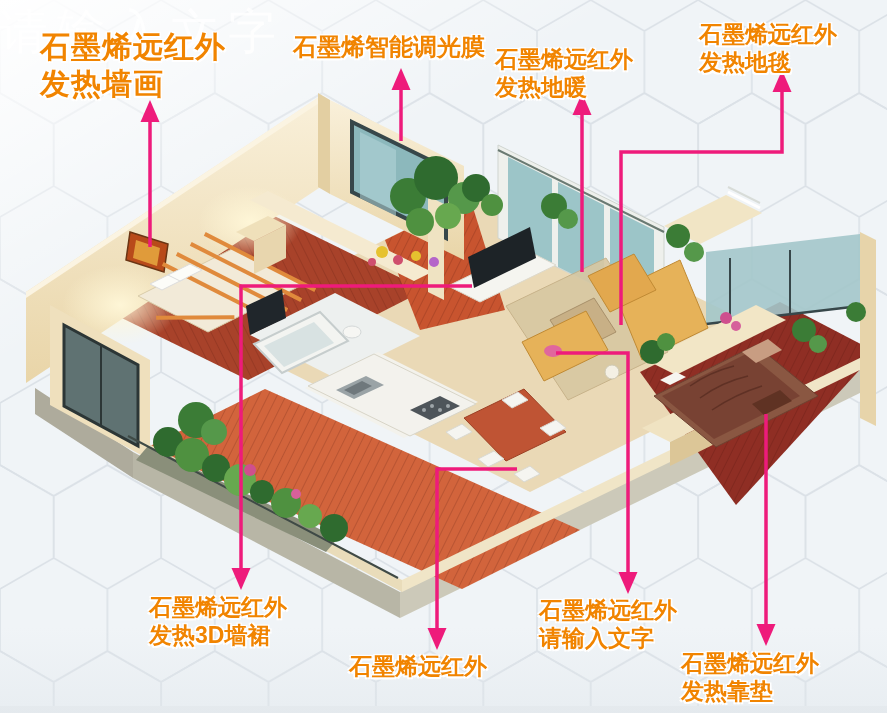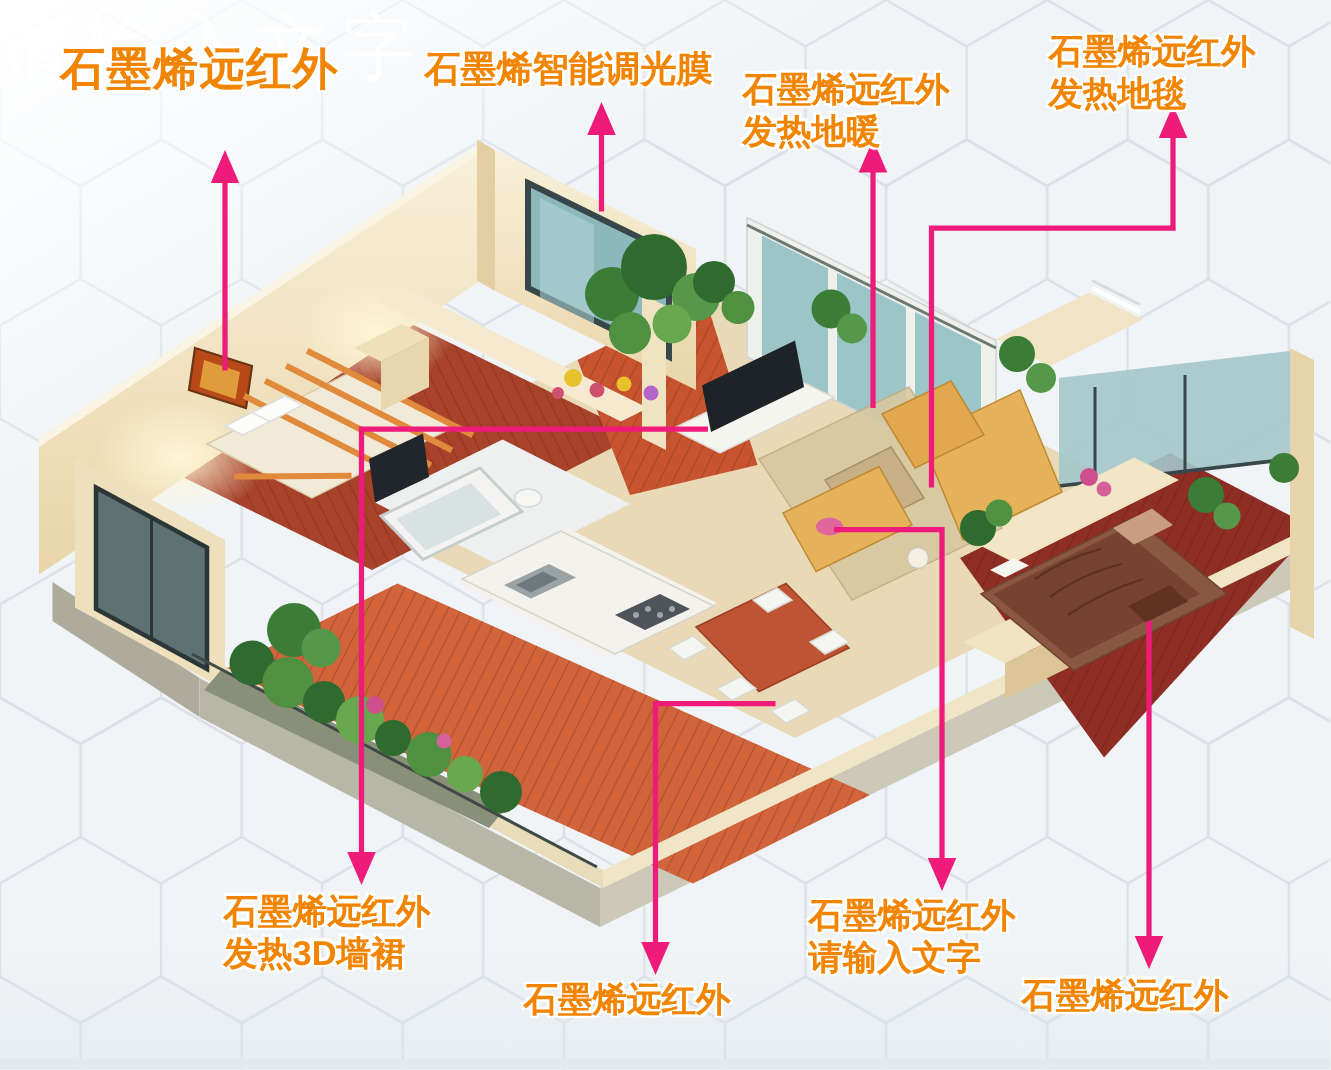--- a/index.html
+++ b/index.html
@@ -10,21 +10,21 @@
   .bg-grad{position:absolute;left:0;top:0;width:887px;height:713px;
     background:linear-gradient(150deg,#ffffff 0%,rgba(255,255,255,0) 30%),
                linear-gradient(0deg,rgba(226,232,237,.55) 0%,rgba(226,232,237,0) 12%);}
   .lbl{position:absolute;font-weight:700;color:var(--label-orange,#f18400);
        text-shadow:-1.5px -1.5px 0 #fff,1.5px -1.5px 0 #fff,-1.5px 1.5px 0 #fff,1.5px 1.5px 0 #fff,0 0 3px #fff;
        white-space:nowrap;}
   .lbl span{display:block;}
   .lbl-lg{font-size:30px;line-height:37px;letter-spacing:1px;}
   .lbl-md{font-size:23px;line-height:28px;}
   #lbl-wall-art{left:40px;top:28px;width:225px;}
-  #lbl-dimming{left:283px;top:33px;width:240px;font-size:24px;line-height:28px;}
+  #lbl-dimming{left:293px;top:33px;width:240px;font-size:24px;line-height:28px;}
   #lbl-floor-heating{left:495px;top:45px;width:178px;}
   #lbl-carpet{left:699px;top:20px;width:178px;}
   #lbl-wall-skirt{left:149px;top:593px;width:188px;}
   #lbl-seat-cushion{left:349px;top:652px;width:178px;}
   #lbl-hug-pillow{left:539px;top:596px;width:178px;}
   #lbl-back-cushion{left:681px;top:649px;width:178px;}
   .watermark{position:absolute;left:316px;top:322px;font-size:48px;letter-spacing:9px;
       color:var(--watermark-color,rgba(255,255,255,.8));font-weight:400;white-space:nowrap;}
   .arrowline{stroke:var(--arrow-pink,#ee1b7b);stroke-width:3.5;fill:none;stroke-linejoin:miter;}
   .arrowhead{fill:var(--arrow-pink,#ee1b7b);}
@@ -291,20 +291,21 @@
       <polygon class="arrowhead" points="628,594 618.5,572 637.5,572"></polygon>
     </g>
     <g>
       <line class="arrowline" x1="766" y1="414" x2="766" y2="628"></line>
       <polygon class="arrowhead" points="766,646 756.5,624 775.5,624"></polygon>
     </g>
   </svg>
 
   <div class="lbl lbl-lg" id="lbl-wall-art">
     <span>石墨烯远红外</span>
+    <span>发热墙画</span>
   </div>
   <div class="lbl" id="lbl-dimming">
     <span>石墨烯智能调光膜</span>
   </div>
   <div class="lbl lbl-md" id="lbl-floor-heating">
     <span>石墨烯远红外</span>
     <span>发热地暖</span>
   </div>
   <div class="lbl lbl-md" id="lbl-carpet">
     <span>石墨烯远红外</span>
@@ -316,15 +317,16 @@
   </div>
   <div class="lbl lbl-md" id="lbl-seat-cushion">
     <span>石墨烯远红外</span>
   </div>
   <div class="lbl lbl-md" id="lbl-hug-pillow">
     <span>石墨烯远红外</span>
     <span>请输入文字</span>
   </div>
   <div class="lbl lbl-md" id="lbl-back-cushion">
     <span>石墨烯远红外</span>
+    <span>发热靠垫</span>
   </div>
 
 </div>
 
 </body></html>

